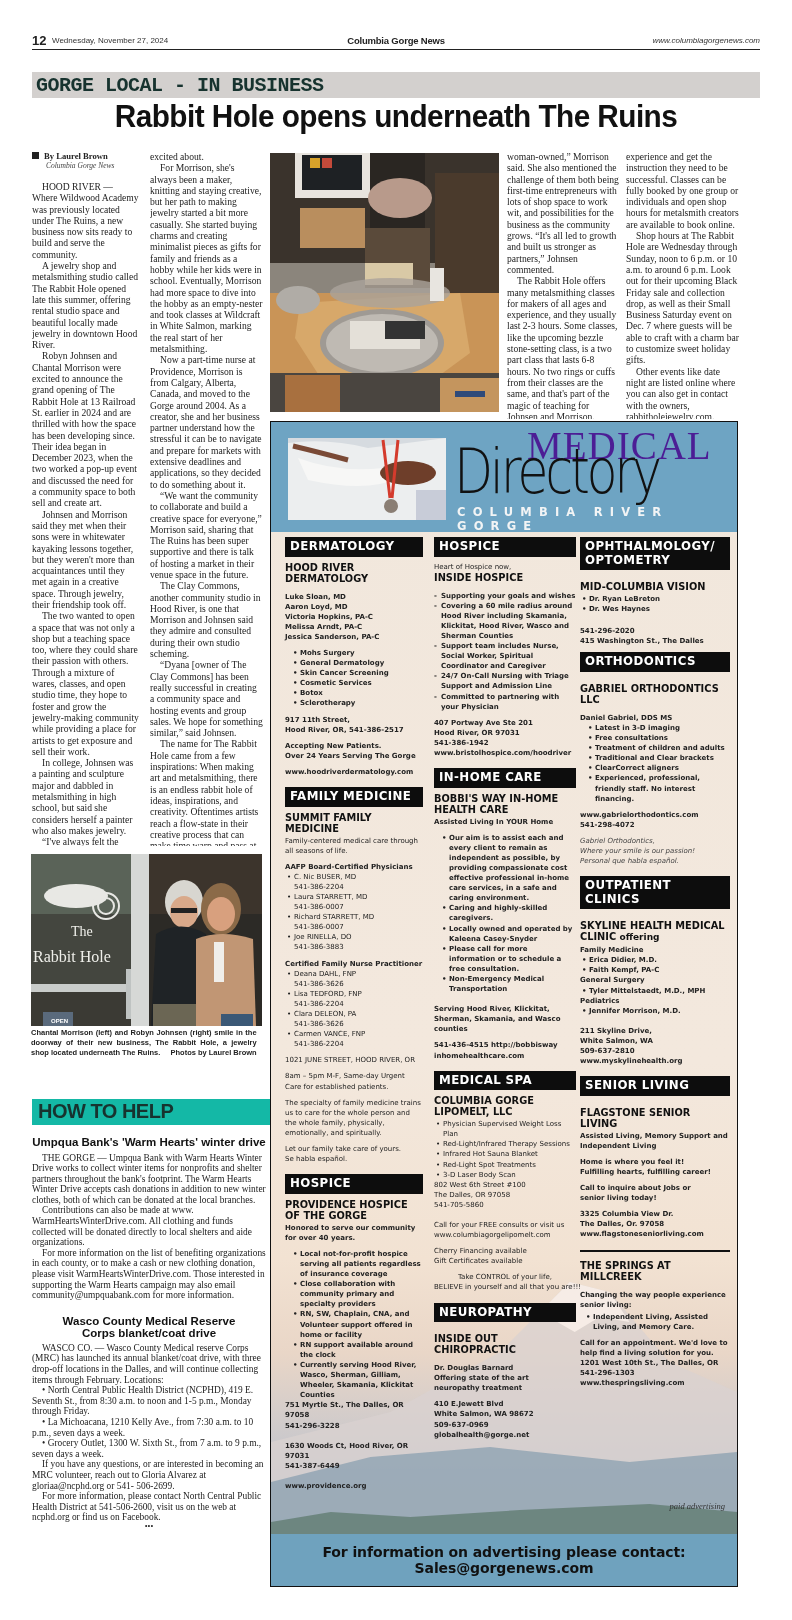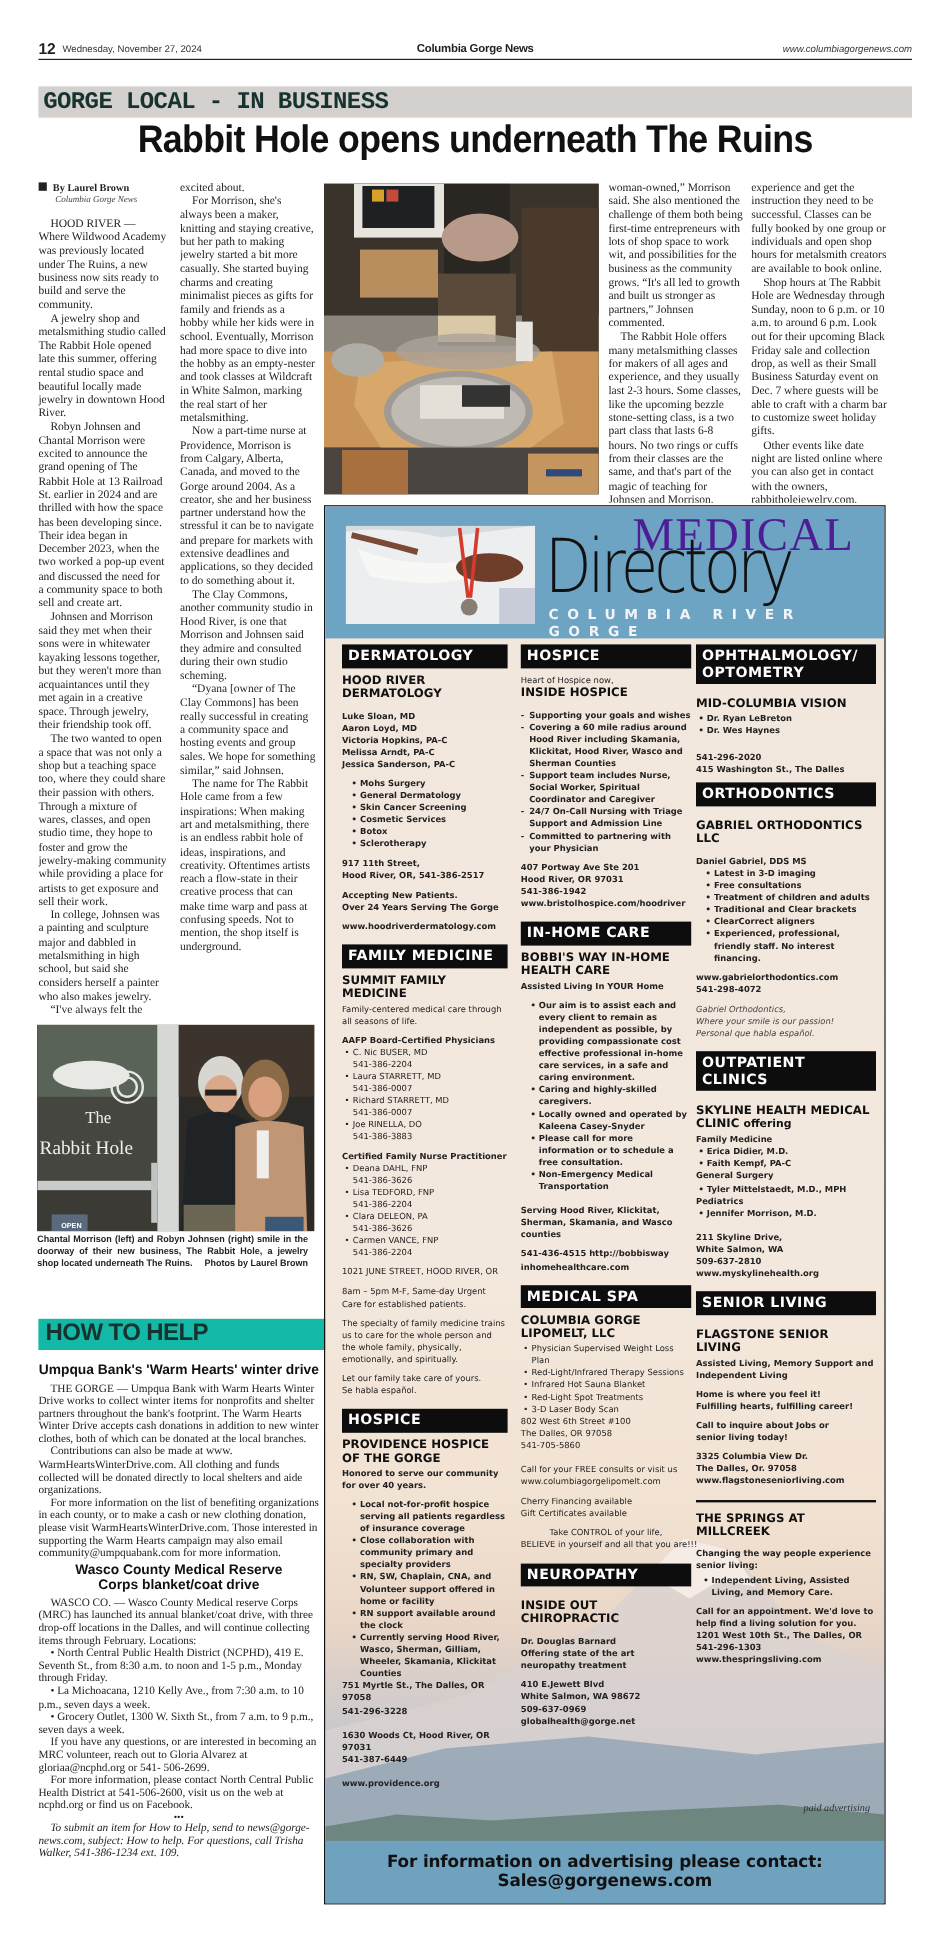--- a/index.html
+++ b/index.html
@@ -89,20 +89,21 @@
   <p>The two wanted to open a space that was not only a shop but a teaching space too, where they could share their passion with others. Through a mixture of wares, classes, and open studio time, they hope to foster and grow the jewelry-making community while providing a place for artists to get exposure and sell their work.</p>
   <p>In college, Johnsen was a painting and sculpture major and dabbled in metalsmithing in high school, but said she considers herself a painter who also makes jewelry.</p>
   <p>“I've always felt the need to do things with my hands and keep working the creative brain muscle,” she said.</p>
 
 </div>
 
 <div class="abs col" style="left:150px;top:151px;width:113px;height:695px;">
   <p class="noind">excited about.</p>
   <p>For Morrison, she's always been a maker, knitting and staying creative, but her path to making jewelry started a bit more casually. She started buying charms and creating minimalist pieces as gifts for family and friends as a hobby while her kids were in school. Eventually, Morrison had more space to dive into the hobby as an empty-nester and took classes at Wildcraft in White Salmon, marking the real start of her metalsmithing.</p>
   <p>Now a part-time nurse at Providence, Morrison is from Calgary, Alberta, Canada, and moved to the Gorge around 2004. As a creator, she and her business partner understand how the stressful it can be to navigate and prepare for markets with extensive deadlines and applications, so they decided to do something about it.</p>
+  <p>“We want the community to collaborate and build a creative space for everyone,” Morrison said, sharing that The Ruins has been super supportive and there is talk of hosting a market in their venue space in the future.</p>
   <p>The Clay Commons, another community studio in Hood River, is one that Morrison and Johnsen said they admire and consulted during their own studio scheming.</p>
   <p>“Dyana [owner of The Clay Commons] has been really successful in creating a community space and hosting events and group sales. We hope for something similar,” said Johnsen.</p>
   <p>The name for The Rabbit Hole came from a few inspirations: When making art and metalsmithing, there is an endless rabbit hole of ideas, inspirations, and creativity. Oftentimes artists reach a flow-state in their creative process that can make time warp and pass at confusing speeds. Not to mention, the shop itself is underground.</p>
 
 </div>
 
 <div class="abs photo" style="left:270px;top:153px;width:229px;height:259px;">
   <svg viewBox="0 0 229 259" preserveAspectRatio="none">
     <rect width="229" height="259" fill="#5e4a37"></rect>
     <rect x="0" y="0" width="229" height="110" fill="#3a332c"></rect>
@@ -184,30 +185,29 @@
   <span>HOW TO HELP</span>
 </div>
 
 <div class="abs" style="left:32px;top:1136px;width:234px;">
   <div class="subhead">Umpqua Bank's 'Warm Hearts' winter drive</div>
   <div class="hcol" style="margin-top:4px">
     <p>THE GORGE — Umpqua Bank with Warm Hearts Winter Drive works to collect winter items for nonprofits and shelter partners throughout the bank's footprint. The Warm Hearts Winter Drive accepts cash donations in addition to new winter clothes, both of which can be donated at the local branches.</p>
     <p>Contributions can also be made at www. WarmHeartsWinterDrive.com. All clothing and funds collected will be donated directly to local shelters and aide organizations.</p>
     <p>For more information on the list of benefiting organizations in each county, or to make a cash or new clothing donation, please visit WarmHeartsWinterDrive.com. Those interested in supporting the Warm Hearts campaign may also email community@umpquabank.com for more information.</p>
   </div>
-  <div class="subhead" style="margin-top:2px;padding:0 18px">Wasco County Medical Reserve Corps blanket/coat drive</div>
+  <div class="subhead" style="margin-top:14px;padding:0 18px">Wasco County Medical Reserve Corps blanket/coat drive</div>
   <div class="hcol" style="margin-top:3px">
     <p>WASCO CO. — Wasco County Medical reserve Corps (MRC) has launched its annual blanket/coat drive, with three drop-off locations in the Dalles, and will continue collecting items through February. Locations:</p>
     <p>• North Central Public Health District (NCPHD), 419 E. Seventh St., from 8:30 a.m. to noon and 1-5 p.m., Monday through Friday.</p>
     <p>• La Michoacana, 1210 Kelly Ave., from 7:30 a.m. to 10 p.m., seven days a week.</p>
     <p>• Grocery Outlet, 1300 W. Sixth St., from 7 a.m. to 9 p.m., seven days a week.</p>
     <p>If you have any questions, or are interested in becoming an MRC volunteer, reach out to Gloria Alvarez at gloriaa@ncphd.org or 541- 506-2699.</p>
     <p>For more information, please contact North Central Public Health District at 541-506-2600, visit us on the web at ncphd.org or find us on Facebook.</p>
     <p class="dots">•••</p>
-    <p class="it">To submit an item for How to Help, send to news@gorge-news.com, subject: How to help. For questions, call Trisha Walker, 541-386-1234 ext. 109.</p>
   </div>
 </div>
 
 <div class="abs ad">
   <div class="ad-head">
     <div class="ad-photo">
       <svg viewBox="0 0 158 82" preserveAspectRatio="none" width="158" height="82">
         <rect width="158" height="82" fill="#d6dbe0"></rect>
         <path d="M0 5 Q40 0 80 10 L158 0 L158 82 L0 82 Z" fill="#eceeef"></path>
         <path d="M10 20 Q50 35 95 30 L110 40 Q80 55 20 42 Z" fill="#f7f7f6"></path>

